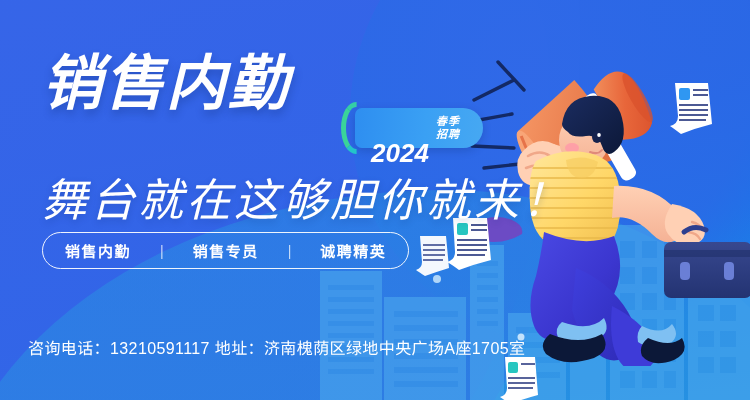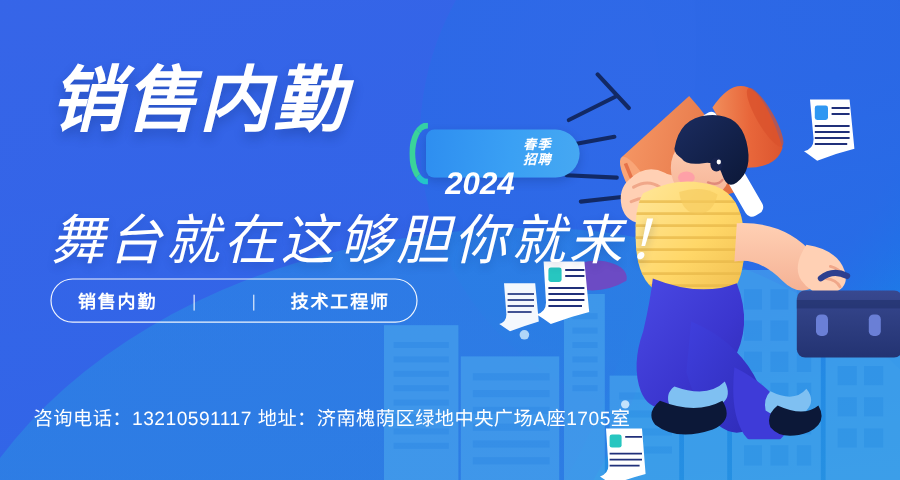--- a/index.html
+++ b/index.html
@@ -352,20 +352,21 @@
         <span>春季</span><br>
         <span>招聘</span>
       </span>
     </div>
 
     <div class="subheadline">舞台就在这够胆你就来！</div>
 
     <div class="roles-pill">
       <span class="role">销售内勤</span>
       <span class="role-divider">|</span>
+      <span class="role">销售专员</span>
       <span class="role-divider">|</span>
-      <span class="role">技术工程师</span>
+      <span class="role">诚聘精英</span>
     </div>
 
     <div class="contact">咨询电话：13210591117 地址：济南槐荫区绿地中央广场A座1705室</div>
 
   </div>
 </div>
 
 </body></html>

